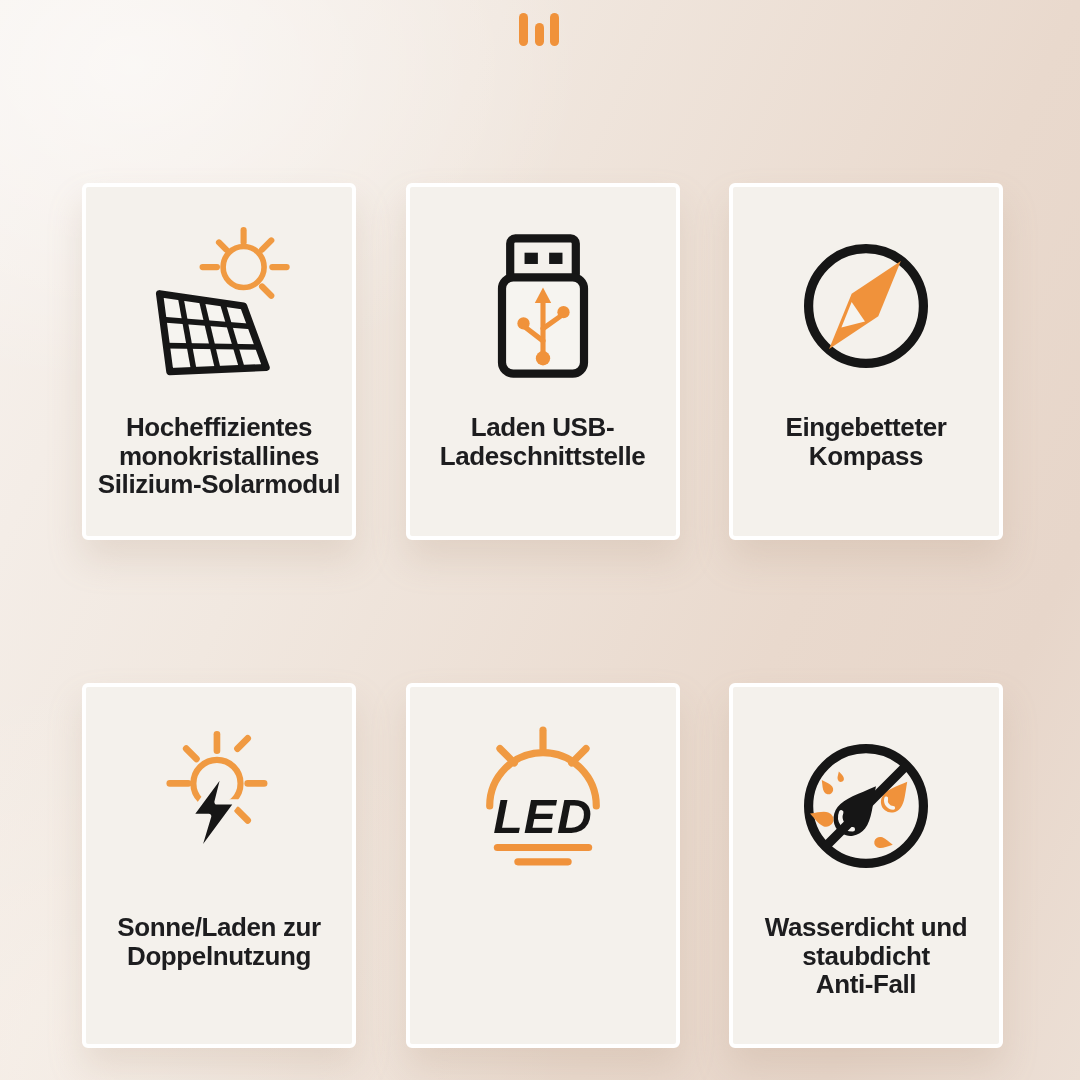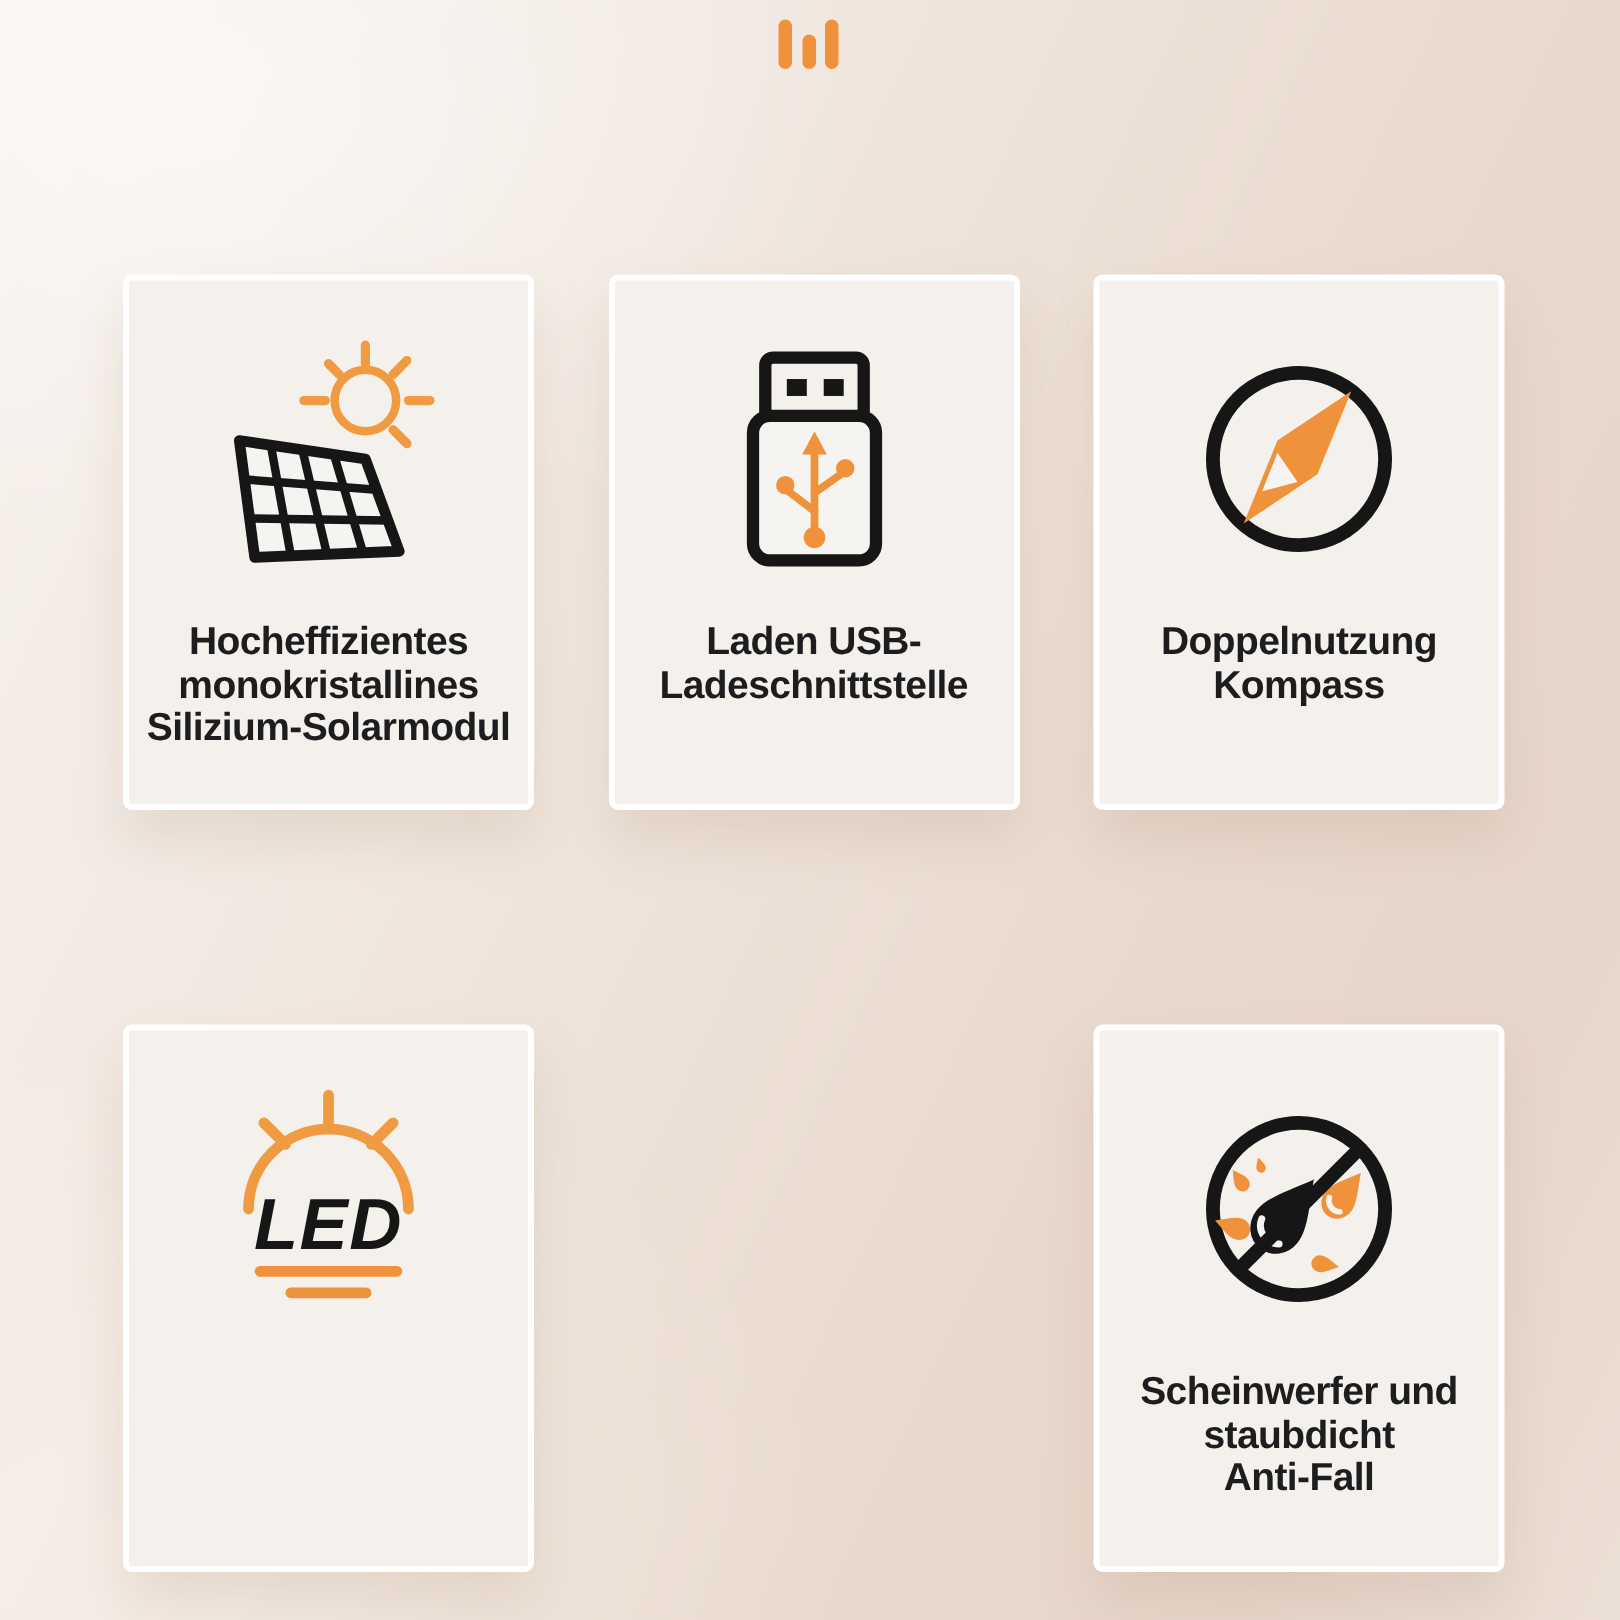--- a/index.html
+++ b/index.html
@@ -108,28 +108,46 @@
   </div>
 
   <div class="card">
     <div class="icon-wrap">
       <svg viewBox="0 0 160 160">
         <circle cx="80" cy="80" r="56" fill="none" stroke="#161616" stroke-width="9"></circle>
         <polygon points="114,36 92,90 44,122 66,68" fill="#f0923b"></polygon>
         <polygon points="56,101 79,95 66,76" fill="#f6f4f0"></polygon>
       </svg>
     </div>
-    <div class="card-title">Doppelnutzung
+    <div class="card-title">Eingebetteter
 Kompass</div>
   </div>
 
 </div>
 
 <div class="row row2">
 
+  <div class="card">
+    <div class="icon-wrap">
+      <svg viewBox="0 0 160 160">
+        <g stroke="#f09a42" stroke-width="6.5" stroke-linecap="round" fill="none">
+          <line x1="78" y1="10" x2="78" y2="26"></line>
+          <line x1="98" y1="24" x2="108" y2="14"></line>
+          <line x1="108" y1="58" x2="124" y2="58"></line>
+          <line x1="98" y1="84" x2="108" y2="94"></line>
+          <line x1="32" y1="58" x2="50" y2="58"></line>
+          <line x1="48" y1="24" x2="58" y2="34"></line>
+        </g>
+        <circle cx="78" cy="58" r="23" fill="none" stroke="#f09a42" stroke-width="6"></circle>
+        <path d="M86,44 L52,90 L70,90 L58,130 L98,76 L78,76 Z" fill="#161616" stroke="#f4f1ec" stroke-width="5" stroke-linejoin="round"></path>
+      </svg>
+    </div>
+    <div class="card-title">Sonne/Laden zur
+Doppelnutzung</div>
+  </div>
 
   <div class="card">
     <div class="icon-wrap">
       <svg viewBox="0 0 160 160">
         <g stroke="#f09a42" stroke-width="7" stroke-linecap="round" fill="none">
           <line x1="80" y1="6" x2="80" y2="24"></line>
           <line x1="38" y1="24" x2="52" y2="38"></line>
           <line x1="122" y1="24" x2="108" y2="38"></line>
           <path d="M28,80 A52,52 0 0 1 132,80"></path>
         </g>
@@ -162,18 +180,18 @@
           <g transform="translate(55,52) rotate(-15) scale(0.18)">
             <path d="M0,-32 C-9,-15 -17,-4 -17,7 A17,18 0 0 0 17,7 C17,-4 9,-15 0,-32 Z"></path>
           </g>
           <g transform="translate(96,116) rotate(100) scale(0.32)">
             <path d="M0,-32 C-9,-15 -17,-4 -17,7 A17,18 0 0 0 17,7 C17,-4 9,-15 0,-32 Z"></path>
           </g>
         </g>
         <line x1="118" y1="42" x2="42" y2="118" stroke="#161616" stroke-width="9" stroke-linecap="round"></line>
       </svg>
     </div>
-    <div class="card-title">Scheinwerfer und
+    <div class="card-title">Wasserdicht und
 staubdicht
 Anti-Fall</div>
   </div>
 
 </div>
 
 </body></html>

